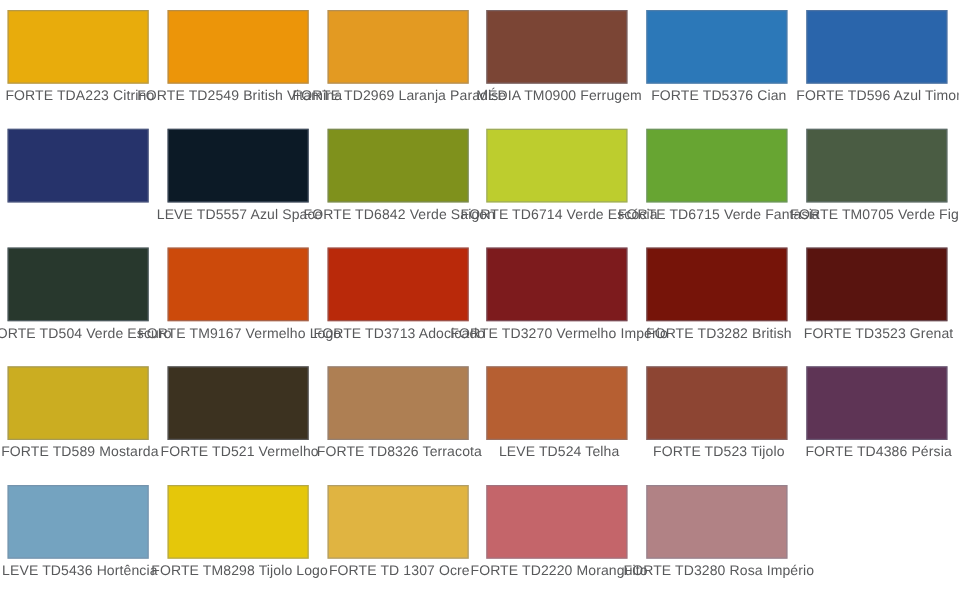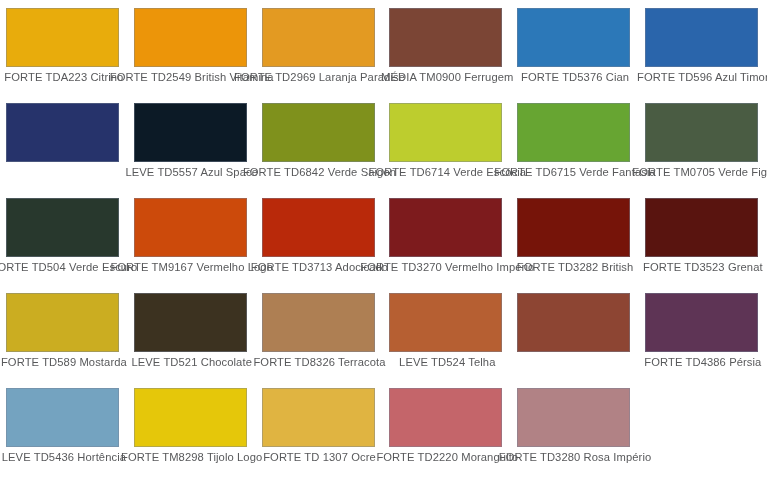--- a/index.html
+++ b/index.html
@@ -119,32 +119,33 @@
     <div class="swatch-cell">
       <div class="swatch-chip" style="background-color: rgb(89, 20, 15);"></div>
       <div class="swatch-label">FORTE TD3523 Grenat</div>
     </div>
     <div class="swatch-cell">
       <div class="swatch-chip" style="background-color: rgb(203, 173, 33);"></div>
       <div class="swatch-label">FORTE TD589 Mostarda</div>
     </div>
     <div class="swatch-cell">
       <div class="swatch-chip" style="background-color: rgb(60, 50, 32);"></div>
-      <div class="swatch-label">LEVE TD521 Chocolate</div>
+      <div class="swatch-label">FORTE TD521 Vermelho</div>
     </div>
     <div class="swatch-cell">
       <div class="swatch-chip" style="background-color: rgb(174, 127, 83);"></div>
       <div class="swatch-label">FORTE TD8326 Terracota</div>
     </div>
     <div class="swatch-cell">
       <div class="swatch-chip" style="background-color: rgb(182, 95, 50);"></div>
       <div class="swatch-label">LEVE TD524 Telha</div>
     </div>
     <div class="swatch-cell">
       <div class="swatch-chip" style="background-color: rgb(141, 69, 51);"></div>
+      <div class="swatch-label">FORTE TD523 Tijolo</div>
     </div>
     <div class="swatch-cell">
       <div class="swatch-chip" style="background-color: rgb(94, 52, 85);"></div>
       <div class="swatch-label">FORTE TD4386 Pérsia</div>
     </div>
     <div class="swatch-cell">
       <div class="swatch-chip" style="background-color: rgb(116, 163, 192);"></div>
       <div class="swatch-label">LEVE TD5436 Hortência</div>
     </div>
     <div class="swatch-cell">

